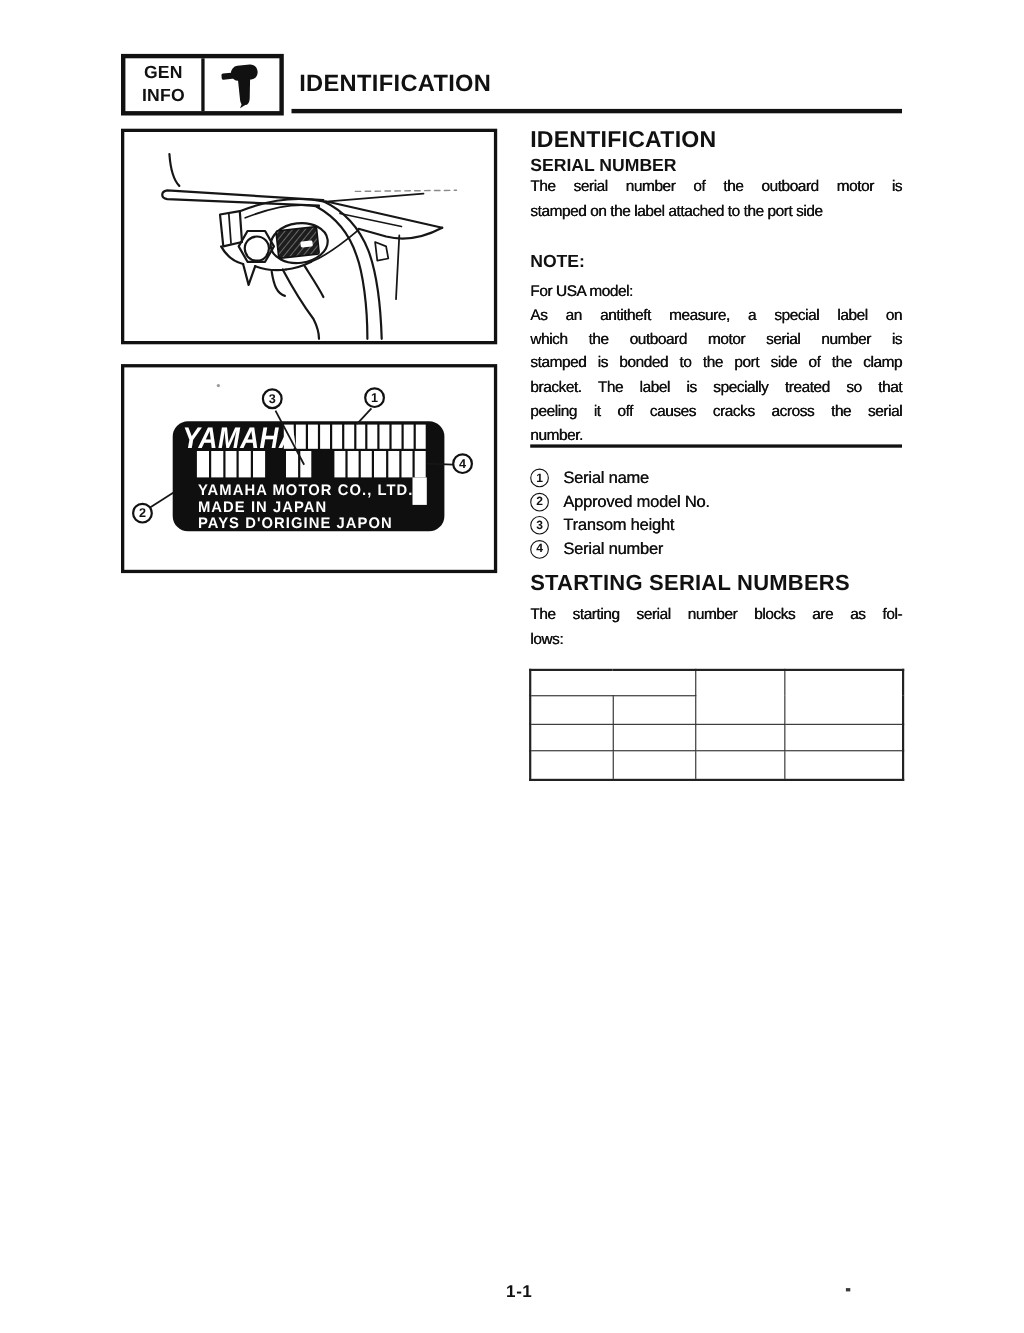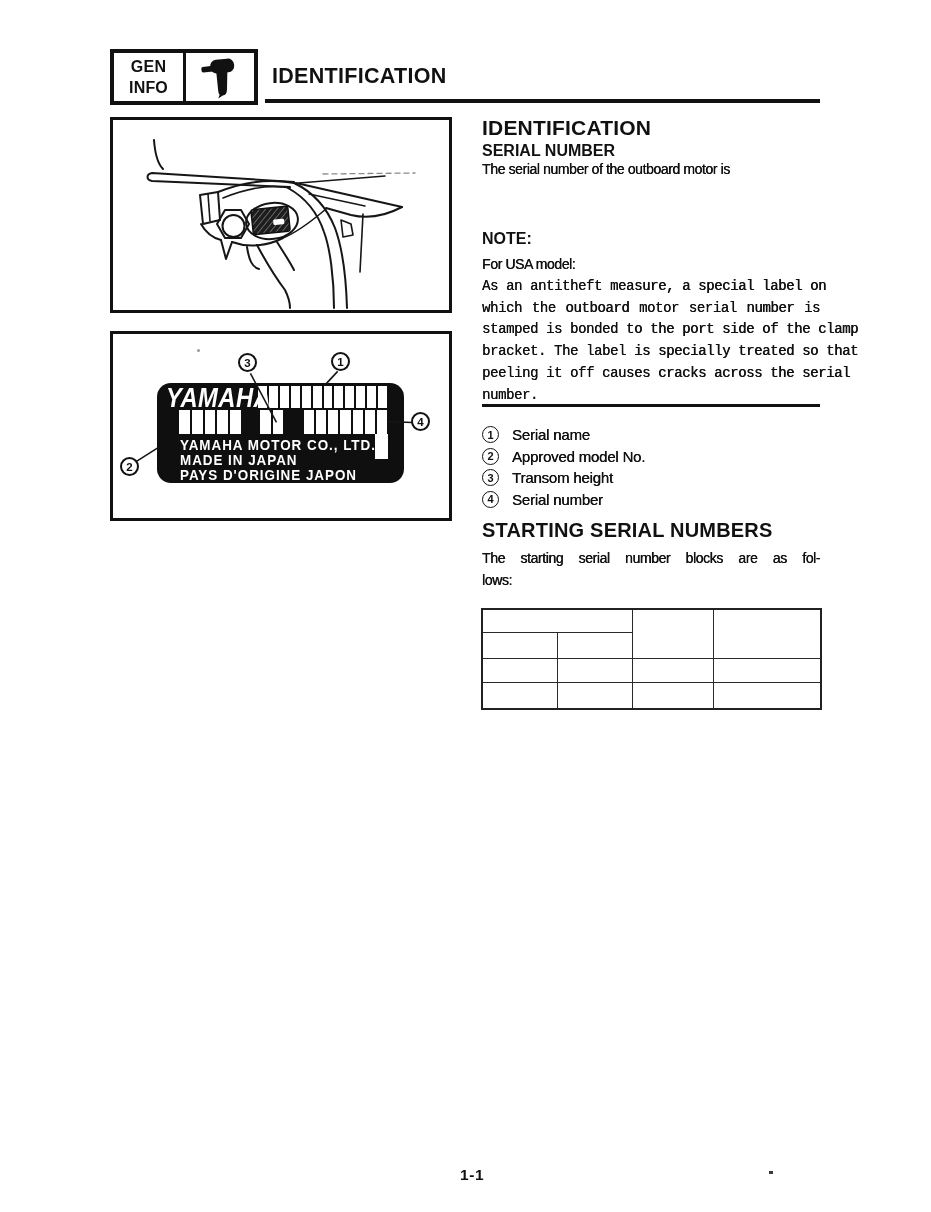--- a/index.html
+++ b/index.html
@@ -211,28 +211,29 @@
       </div>
     <div class="callout" style="left:298px;top:78px;">
       <span>4</span>
       </div>
   </div>
 
   <div class="rc h1" style="top:116px;">IDENTIFICATION</div>
   <div class="rc h2" style="top:142px;">SERIAL NUMBER</div>
   <div class="rc" style="top:159px;">
       <div class="tline">The serial number of the outboard motor is</div>
+      <div class="tline">stamped on the label attached to the port side</div>
     </div>
 
   <div class="rc noterow" style="top:230px;flex-direction:column;">
     <span class="notelabel">NOTE:</span>
     <span class="noteline"></span>
   </div>
   <div class="rc body" style="top:254px;">For USA model:</div>
-  <div class="rc" style="top:276px;font-family:Liberation Mono, monospace;">
+  <div class="rc" style="top:276px;">
       <div class="tline">As an antitheft measure, a special label on</div>
       <div class="tline">which the outboard motor serial number is</div>
       <div class="tline">stamped is bonded to the port side of the clamp</div>
       <div class="tline">bracket. The label is specially treated so that</div>
       <div class="tline">peeling it off causes cracks across the serial</div>
       <div class="tline">number.</div>
     </div>
   <div class="hrule" style="top:404px;"></div>
 
   <ul class="rc legend" style="top:424px;">

